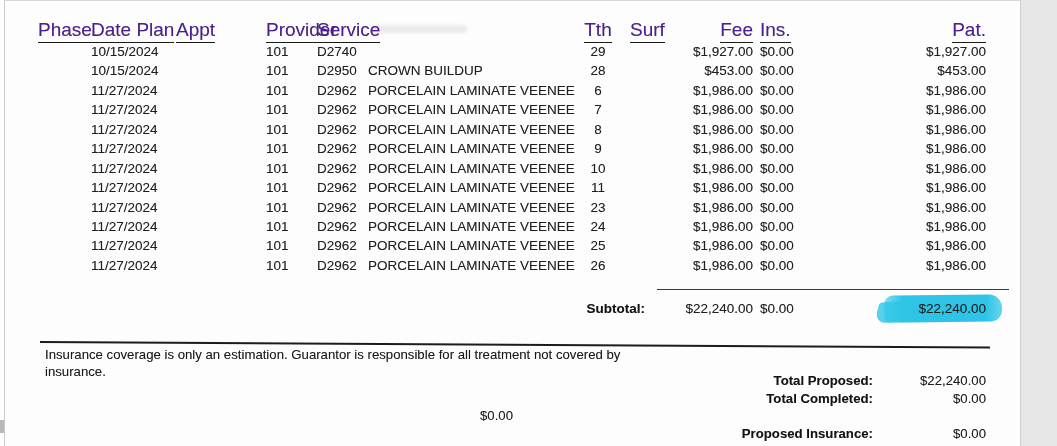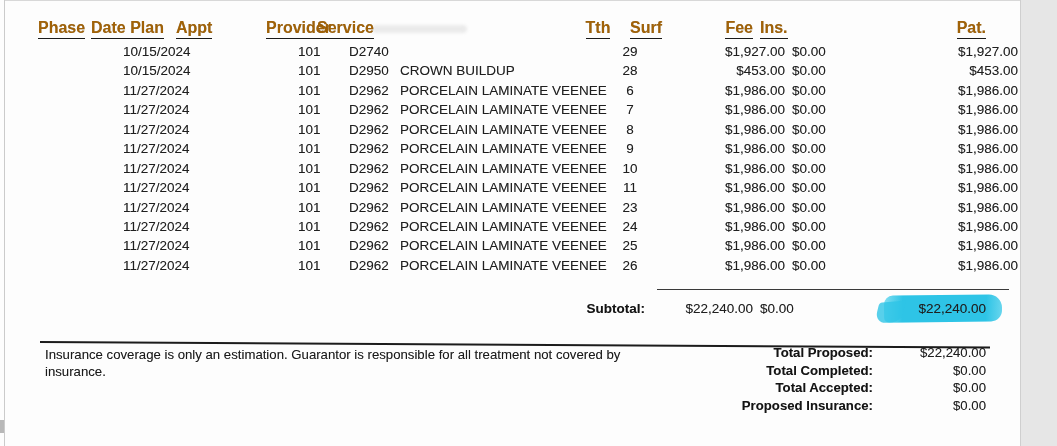--- a/index.html
+++ b/index.html
@@ -17,26 +17,26 @@
   .c-prov {left:266px; width:58px;}
   .c-code {left:317px; width:46px;}
   .c-desc {left:368px; width:225px;}
   .c-tth  {left:580px; width:36px; text-align:center;}
   .c-surf {left:630px; width:44px; }
   .c-fee  {left:657px; width:96px; text-align:right;}
   .c-ins  {left:760px; width:73px; text-align:left;}
   .c-pat  {left:878px; width:108px; text-align:right;}
 
   .thead{position:absolute; left:0; top:19px; width:1020px; height:16px;
-         font-weight:bold; font-size:16px; color:#a16207;}
+         font-weight:normal; font-size:19px; color:#4c1d95;}
   .thead .hul{display:inline-block; border-bottom:1.5px solid #1a1a1a; padding-bottom:1px;}
   .smear{position:absolute; left:372px; top:25px; width:95px; height:8px;
          background:#c9c9c9; opacity:.35; filter:blur(1.5px); border-radius:4px;}
 
-  .tbody{position:absolute; left:0; top:42px; width:1020px;padding-left:32px;}
+  .tbody{position:absolute; left:0; top:42px; width:1020px;}
   .trow{position:relative; height:19.45px; line-height:19.45px; font-size:13.5px;}
 
   .subrule{position:absolute; left:657px; top:289px; width:352px; height:0;
            border-top:1.6px solid #3a3a3a;}
   .subrow{position:absolute; left:0; top:300px; width:1020px; height:18px;
           line-height:18px; font-size:13.5px;padding-left:40px;}
   .c-sublabel{left:540px; width:105px; text-align:right; font-weight:bold; color:#141414;}
   .subrow .c-pat{z-index:2;}
 
   .hl{position:absolute; left:884px; top:295px; width:118px; height:27px; z-index:1;
@@ -45,21 +45,21 @@
   .hl::before{content:''; position:absolute; left:-7px; top:6px; width:26px; height:21px;
       background:var(--hl,#2ec4e6); opacity:.8; border-radius:3px 0 8px 12px;
       transform:skewX(-18deg) rotate(-4deg);}
 
   .divider{position:absolute; left:40px; top:341px; width:950px; height:0;
            border-top:2.6px solid #1c1c1c; transform:rotate(0.33deg); transform-origin:left center;}
 
   .disclaimer{position:absolute; left:45px; top:347px; width:612px;
               font-size:13.2px; line-height:16.5px; color:#1b1b1b;}
 
-  .totals{position:absolute; left:400px; top:344px; width:586px;}
+  .totals{position:absolute; left:400px; top:372px; width:586px;}
   .total-row{display:flex; height:17.7px; line-height:17.7px; font-size:13.2px;}
   .tlabel{flex:1; text-align:right; font-weight:bold; color:#141414;}
   .tvalue{width:113px; text-align:right;}
 
   
   .top-edge{position:absolute; left:4px; top:0; width:1016px; height:1px; background:#d8d8d8;}
   .left-edge{position:absolute; left:4px; top:0; width:1px; height:446px; background:#cbcbcb;}
   .corner-mark{position:absolute; left:0; top:420px; width:4px; height:13px; background:#b8b8b8;}
   .right-strip{position:absolute; left:1020px; top:0; width:37px; height:446px;
                background:#e6e6e6; border-left:1px solid #cfcfcf;}
@@ -261,21 +261,20 @@
   <div class="totals">
     <div class="total-row">
       <span class="tlabel">Total Proposed:</span>
       <span class="tvalue">$22,240.00</span>
     </div>
     <div class="total-row">
       <span class="tlabel">Total Completed:</span>
       <span class="tvalue">$0.00</span>
     </div>
     <div class="total-row">
-      <span class="tlabel">Total Accepted:</span>
       <span class="tvalue">$0.00</span>
     </div>
     <div class="total-row">
       <span class="tlabel">Proposed Insurance:</span>
       <span class="tvalue">$0.00</span>
     </div>
   </div>
 </div>
 
 </body></html>

